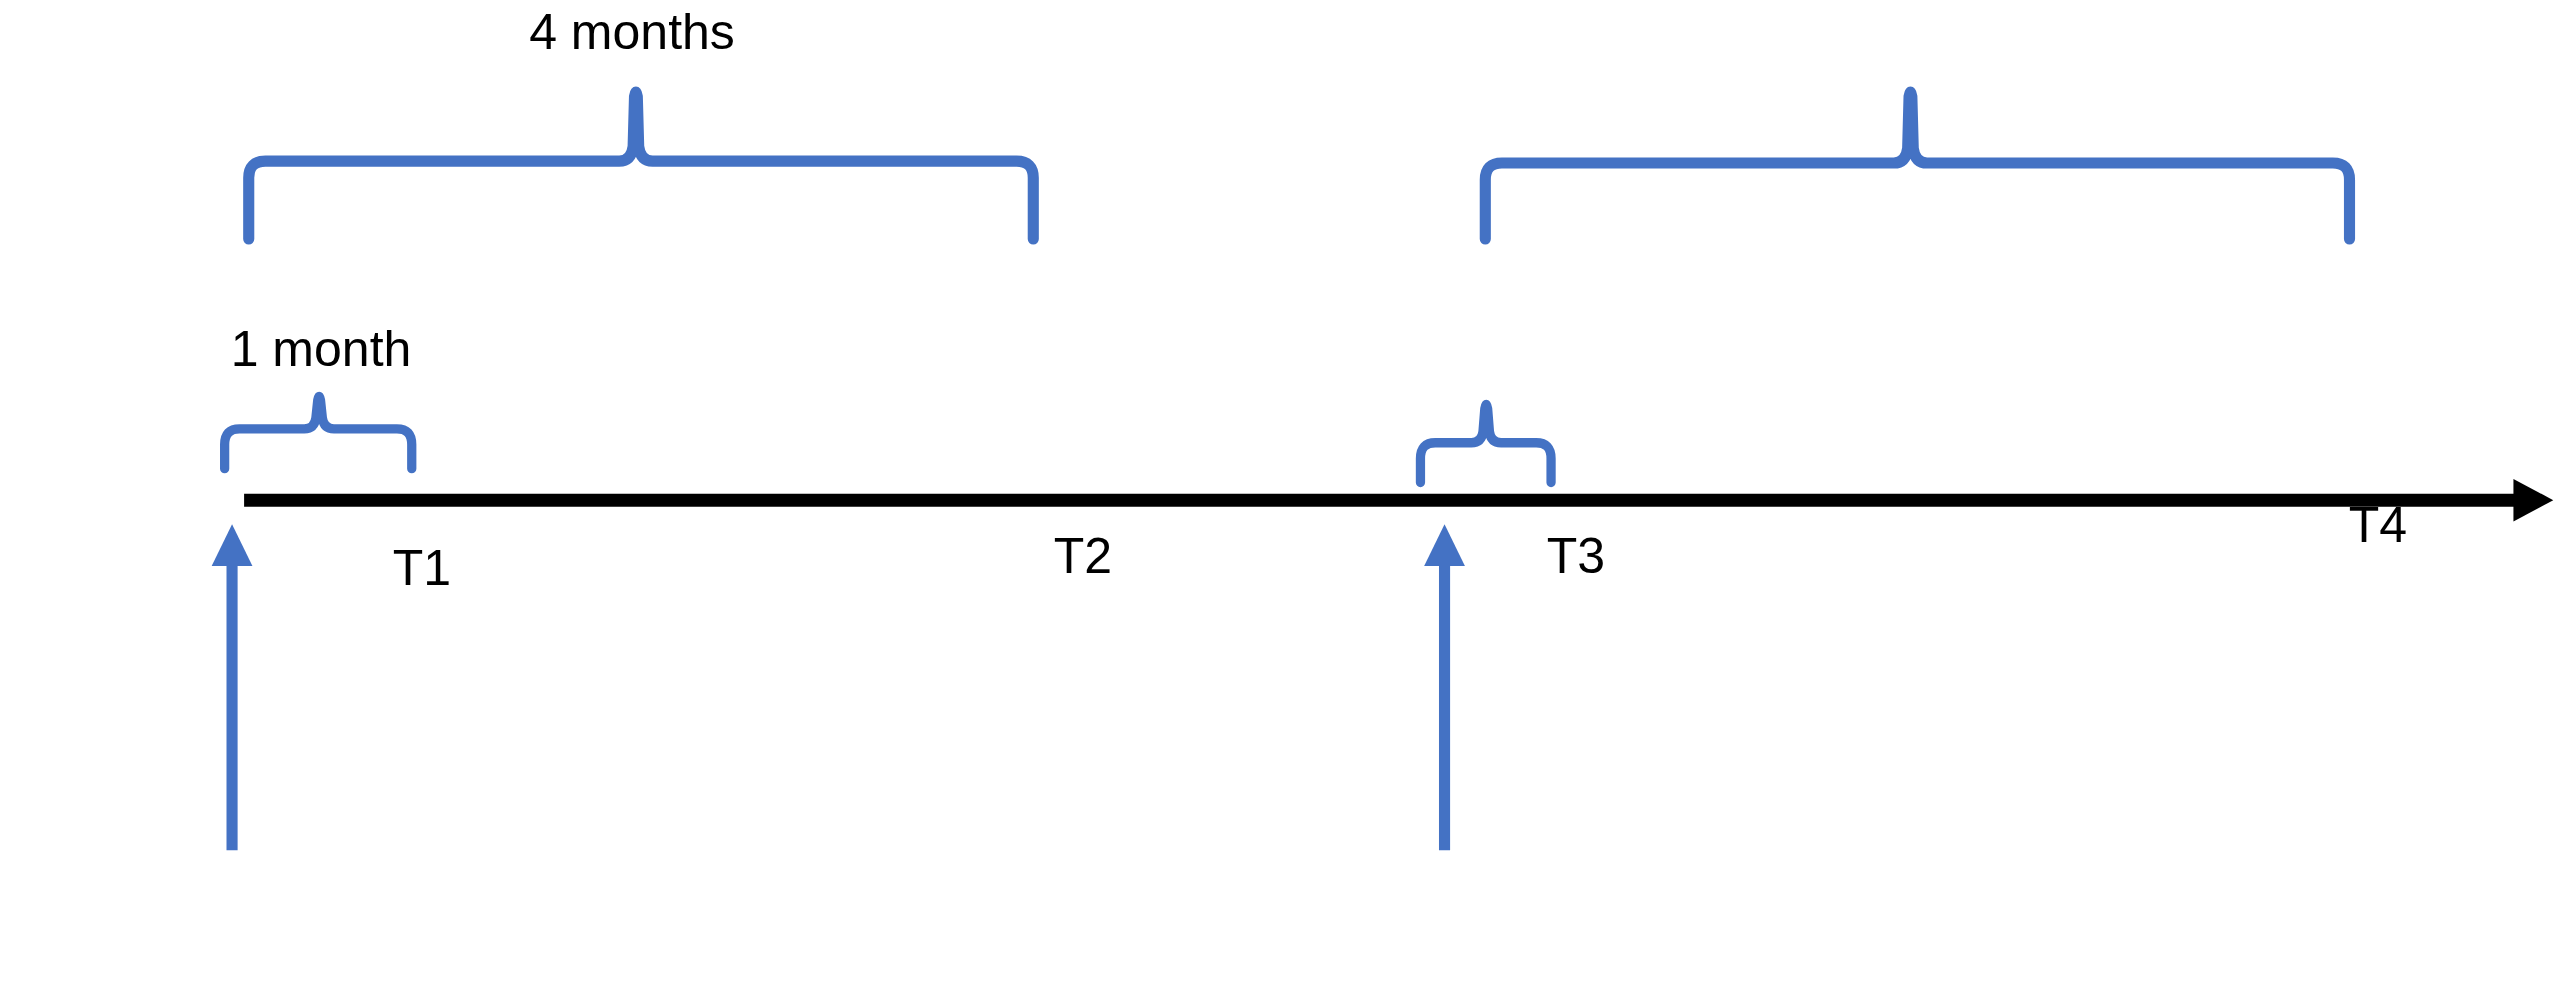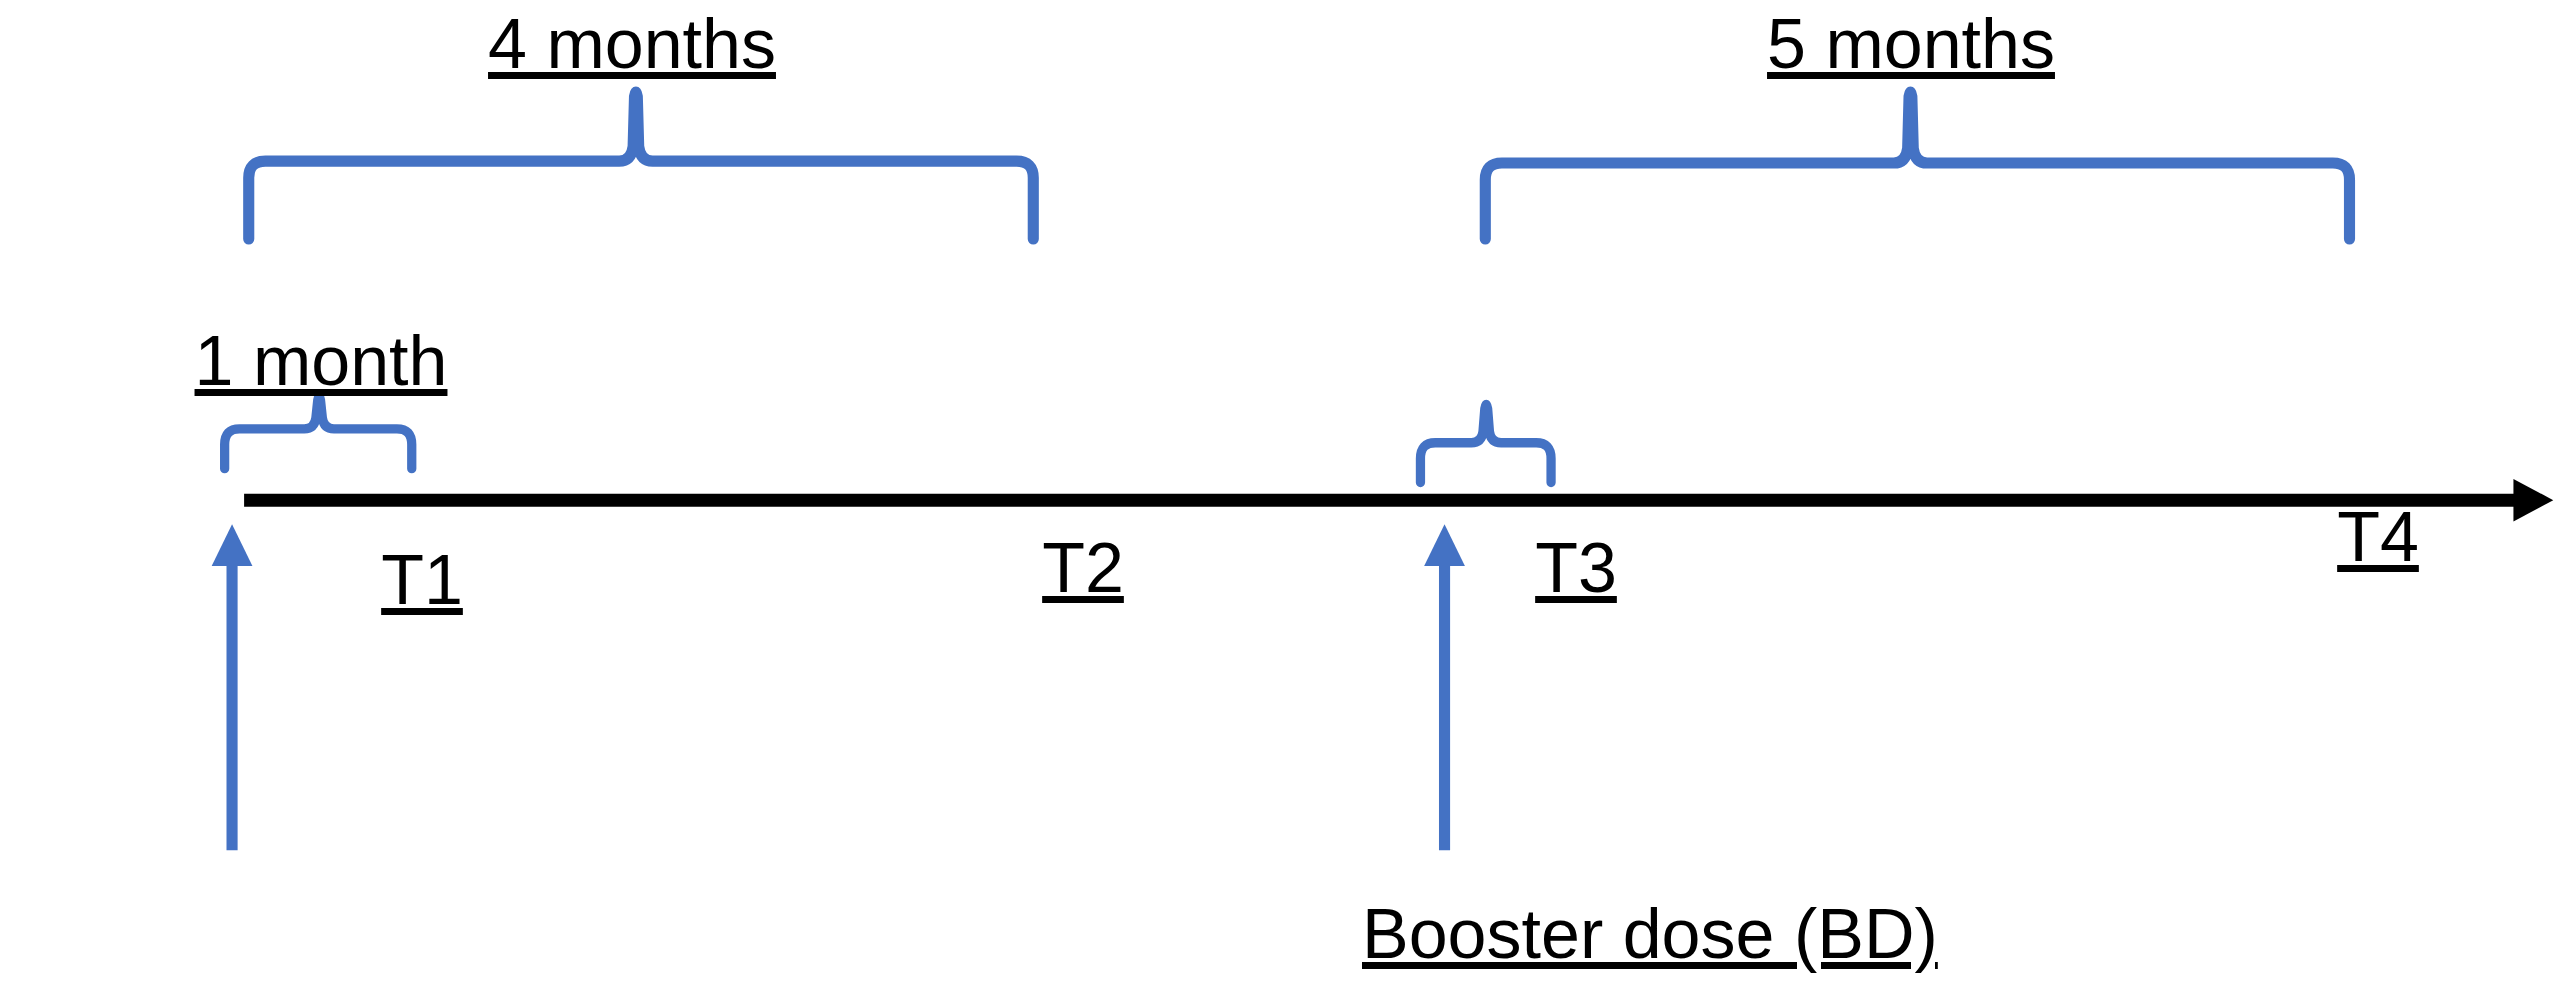--- a/index.html
+++ b/index.html
@@ -12,25 +12,24 @@
     color: #000000;
     overflow: hidden;
   }
   .shapes {
     position: absolute;
     left: 0; top: 0;
     width: 2576px; height: 1005px;
   }
   .label {
     position: absolute;
-    font-size: 70px;
+    font-size: 50px;
     line-height: 1.15;
     white-space: nowrap;
     color: #000000;
-    text-decoration: underline;
   }
   .centered { transform: translateX(-50%); }
 </style>
 </head>
 <body>
 
 <div class="stage">
 
   <svg class="shapes" viewBox="0 0 2780 1085">
 
@@ -46,24 +45,22 @@
     <path d="M 1533 521 L 1533 495 Q 1533 478 1549 478 L 1588 478 Q 1599 478 1600.5 466 L 1602.5 441 Q 1604 432 1605.5 441 L 1607.5 466 Q 1609 478 1620 478 L 1658 478 Q 1674 478 1674 495 L 1674 521" fill="none" stroke-width="10" stroke-linecap="round" stroke-linejoin="round" stroke="#4472C4"></path>
 
     <line x1="250" y1="918" x2="250" y2="608" stroke-width="12" stroke="#4472C4"></line>
     <polygon points="228,611 272,611 250,566" fill="#4472C4"></polygon>
 
     <line x1="1559" y1="918" x2="1559" y2="608" stroke-width="12" stroke="#4472C4"></line>
     <polygon points="1537,611 1581,611 1559,566" fill="#4472C4"></polygon>
   </svg>
 
   <div class="label centered" style="left:632px; top:3.7px;">4 months</div>
-  <div class="label centered" style="left:1911px; top:3.7px;">5 months</div>
   <div class="label centered" style="left:321px; top:321px;text-align:right;">1 month</div>
 
   <div class="label centered" style="left:422px; top:540px;">T1</div>
   <div class="label centered" style="left:1067px; top:528px;margin-left:16px;">T2</div>
   <div class="label centered" style="left:1576px; top:528px;">T3</div>
   <div class="label centered" style="left:2358px; top:497px;margin-left:20px;">T4</div>
 
-  <div class="label" style="left:1362px; top:894px;">Booster dose (BD)</div>
 
 </div>
 
 
 </body></html>

